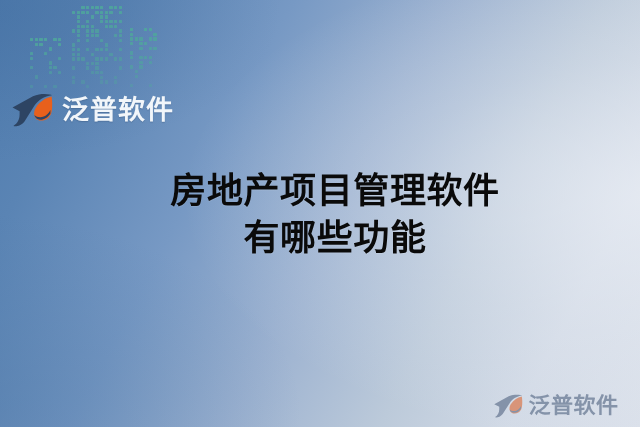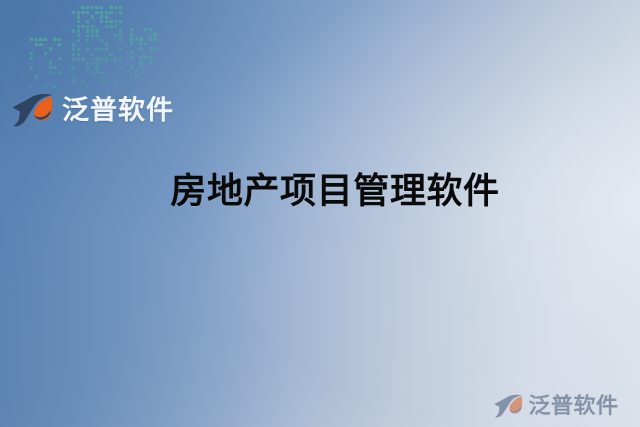--- a/index.html
+++ b/index.html
@@ -319,20 +319,21 @@
       <path d="M40.6 3.6 C34.2 5.0 28.4 9.0 25.0 14.4 C22.0 19.2 22.6 24.0 26.2 26.4 C30.6 29.2 37.0 26.8 39.6 21.8 C41.4 18.2 41.6 10.0 40.6 3.6 Z" fill="#e8601c"></path>
       <path d="M39.4 20.4 C36.6 25.4 30.6 28.0 26.4 26.0 C24.8 25.2 23.8 23.8 23.4 22.0 C26.4 25.0 32.2 25.0 36.0 21.6 C37.4 20.4 38.6 18.6 39.4 17.0 Z" fill="#2d4463"></path>
     </svg>
     <div class="wordmark">
       <span class="cn">泛普软件</span>
     </div>
   </div>
 
   <div id="headline">
     <span class="ln">房地产项目管理软件</span>
+    <span class="ln">有哪些功能</span>
   </div>
 
   <div id="watermark">
     <div class="wm-row">
       <svg class="wm-mark" viewBox="0 0 42 34" aria-hidden="true">
         <path d="M1.5 14.5 L22 3.2 C31 -0.6 40 1.4 41 2.2 C33 3.2 27 7.4 23.5 12.6 L13.5 28.5 C10 33.2 5 33.6 2.4 33.0 C6.6 30.4 8.6 26.4 8.6 21.6 L8.6 18.2 Z" fill="#7e8da4"></path>
         <path d="M40.6 3.6 C34.2 5.0 28.4 9.0 25.0 14.4 C22.0 19.2 22.6 24.0 26.2 26.4 C30.6 29.2 37.0 26.8 39.6 21.8 C41.4 18.2 41.6 10.0 40.6 3.6 Z" fill="#d98f70"></path>
         <path d="M39.4 20.4 C36.6 25.4 30.6 28.0 26.4 26.0 C24.8 25.2 23.8 23.8 23.4 22.0 C26.4 25.0 32.2 25.0 36.0 21.6 C37.4 20.4 38.6 18.6 39.4 17.0 Z" fill="#7e8da4"></path>
       </svg>
       <span class="wm-cn">泛普软件</span>

